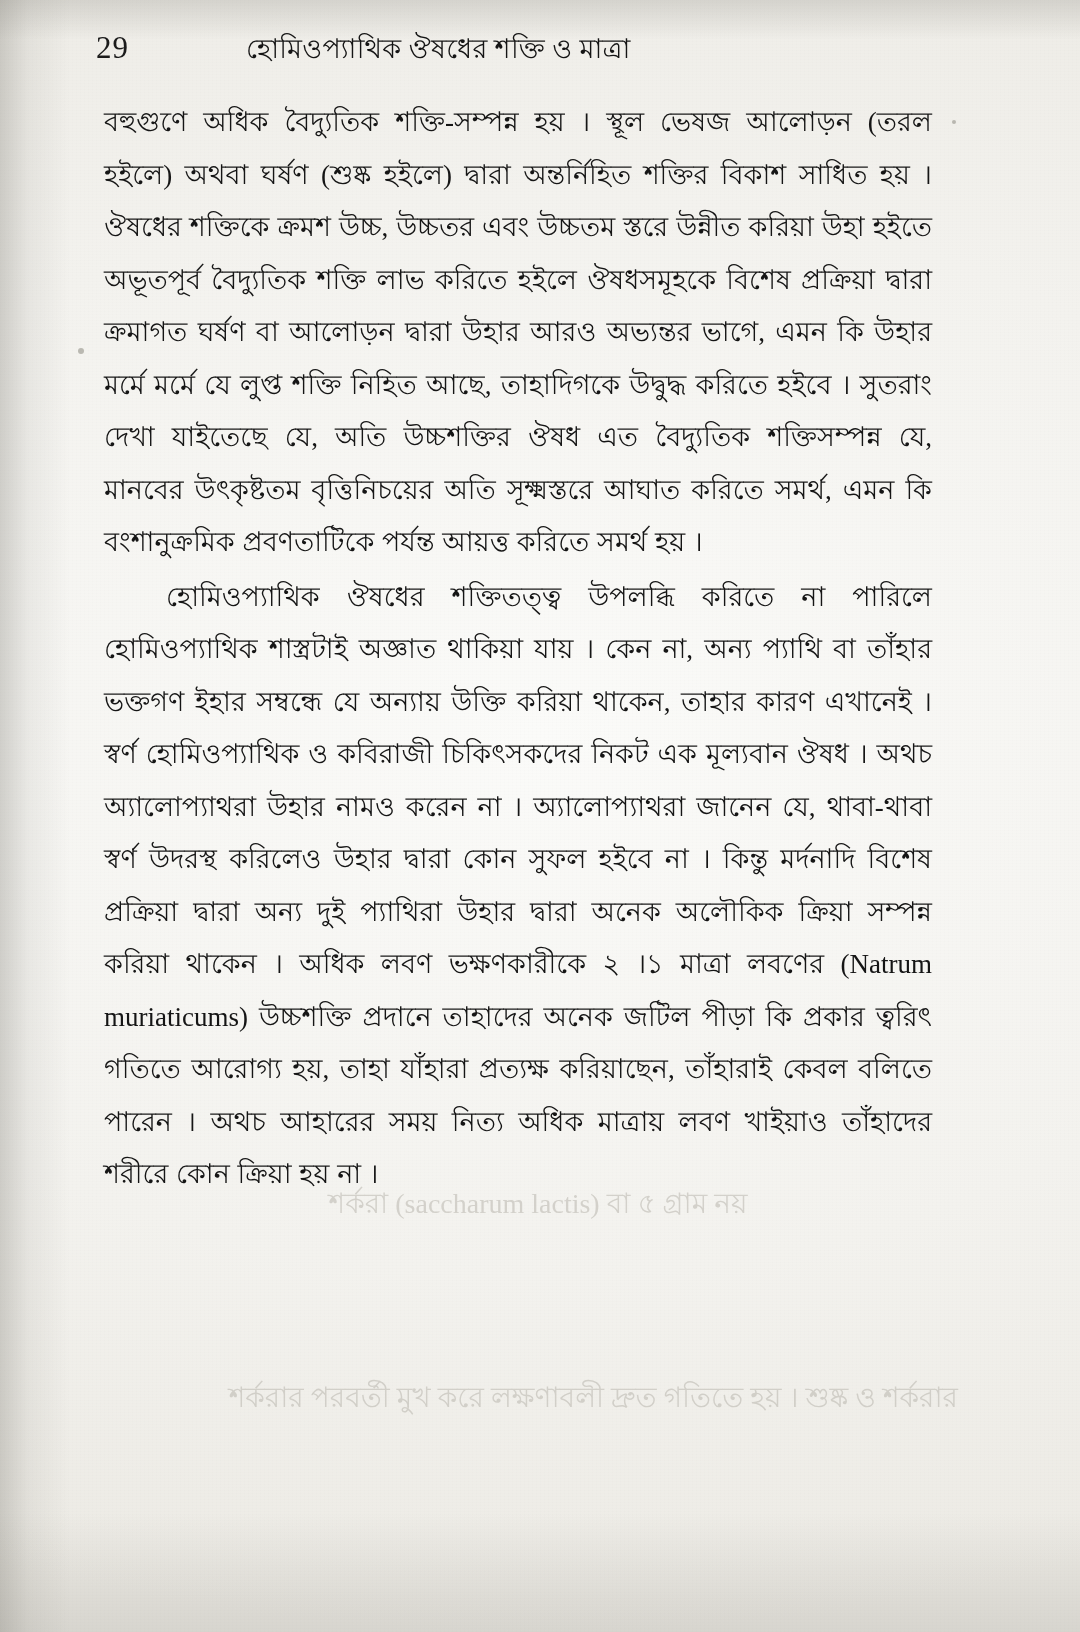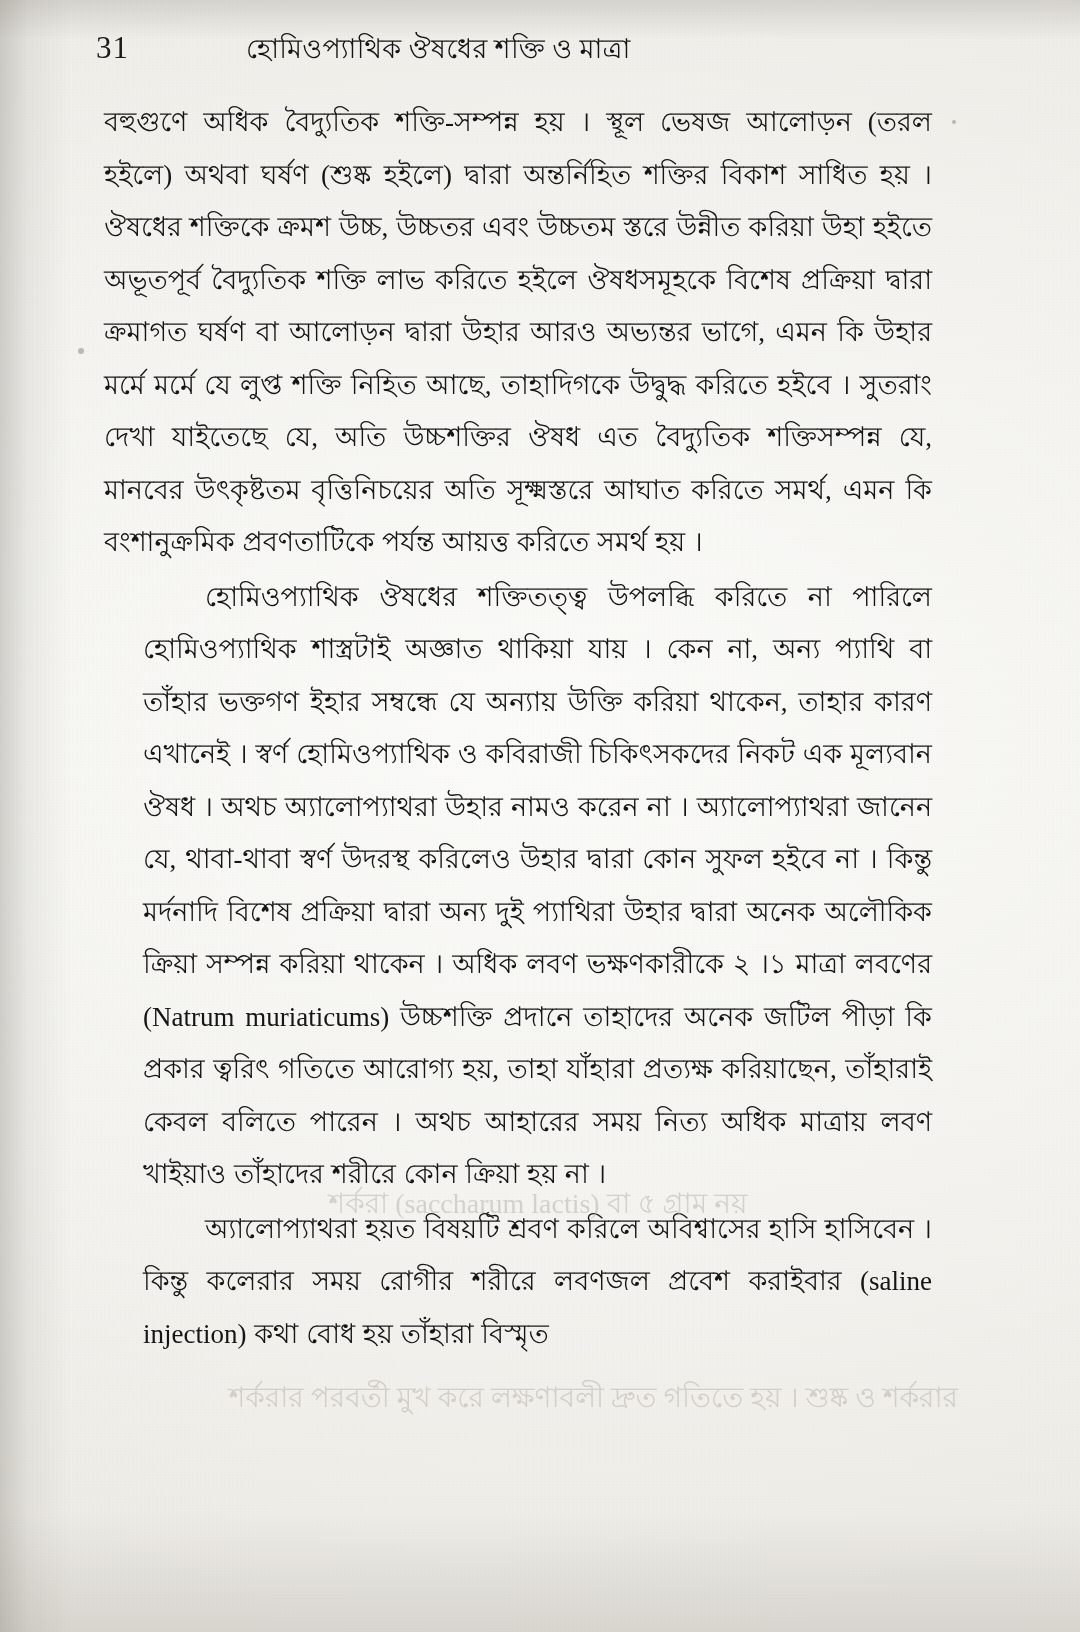--- a/index.html
+++ b/index.html
@@ -88,21 +88,20 @@
     font-size: 27px;
     line-height: 52.5px;
     color: #151515;
     text-align: justify;
     text-justify: inter-word;
     word-spacing: 1px;
     text-indent: 0;
   }
   p.para.indent {
     text-indent: 62px;
-    margin-left: 39px;
   }
 
   
   .bleed {
     position: absolute;
     left: 118px;
     width: 840px;
     color: #b9b6ae;
     font-size: 28px;
     line-height: 38px;
@@ -128,27 +127,26 @@
 <div class="page">
   <div class="paper-noise"></div>
   <div class="edge-shadow-left"></div>
   <div class="edge-shadow-top"></div>
   <div class="edge-shadow-bottom"></div>
 
   <div class="speck" style="left:78px; top:348px; width:6px; height:6px;"></div>
   <div class="speck" style="left:952px; top:120px; width:4px; height:4px;"></div>
 
   <div class="header">
-    <div class="folio">31</div>
+    <div class="folio">29</div>
     <div class="running-title">হোমিওপ্যাথিক ঔষধের শক্তি ও মাত্রা</div>
   </div>
 
   <div class="body-col">
     <p class="para">বহুগুণে অধিক বৈদ্যুতিক শক্তি-সম্পন্ন হয় । স্থূল ভেষজ আলোড়ন (তরল হইলে) অথবা ঘর্ষণ (শুষ্ক হইলে) দ্বারা অন্তর্নিহিত শক্তির বিকাশ সাধিত হয় । ঔষধের শক্তিকে ক্রমশ উচ্চ, উচ্চতর এবং উচ্চতম স্তরে উন্নীত করিয়া উহা হইতে অভূতপূর্ব বৈদ্যুতিক শক্তি লাভ করিতে হইলে ঔষধসমূহকে বিশেষ প্রক্রিয়া দ্বারা ক্রমাগত ঘর্ষণ বা আলোড়ন দ্বারা উহার আরও অভ্যন্তর ভাগে, এমন কি উহার মর্মে মর্মে যে লুপ্ত শক্তি নিহিত আছে, তাহাদিগকে উদ্বুদ্ধ করিতে হইবে । সুতরাং দেখা যাইতেছে যে, অতি উচ্চশক্তির ঔষধ এত বৈদ্যুতিক শক্তিসম্পন্ন যে, মানবের উৎকৃষ্টতম বৃত্তিনিচয়ের অতি সূক্ষ্মস্তরে আঘাত করিতে সমর্থ, এমন কি বংশানুক্রমিক প্রবণতাটিকে পর্যন্ত আয়ত্ত করিতে সমর্থ হয় ।</p>
     <p class="para indent">হোমিওপ্যাথিক ঔষধের শক্তিতত্ত্ব উপলব্ধি করিতে না পারিলে হোমিওপ্যাথিক শাস্ত্রটাই অজ্ঞাত থাকিয়া যায় । কেন না, অন্য প্যাথি বা তাঁহার ভক্তগণ ইহার সম্বন্ধে যে অন্যায় উক্তি করিয়া থাকেন, তাহার কারণ এখানেই । স্বর্ণ হোমিওপ্যাথিক ও কবিরাজী চিকিৎসকদের নিকট এক মূল্যবান ঔষধ । অথচ অ্যালোপ্যাথরা উহার নামও করেন না । অ্যালোপ্যাথরা জানেন যে, থাবা-থাবা স্বর্ণ উদরস্থ করিলেও উহার দ্বারা কোন সুফল হইবে না । কিন্তু মর্দনাদি বিশেষ প্রক্রিয়া দ্বারা অন্য দুই প্যাথিরা উহার দ্বারা অনেক অলৌকিক ক্রিয়া সম্পন্ন করিয়া থাকেন । অধিক লবণ ভক্ষণকারীকে ২ ।১ মাত্রা লবণের (Natrum muriaticums) উচ্চশক্তি প্রদানে তাহাদের অনেক জটিল পীড়া কি প্রকার ত্বরিৎ গতিতে আরোগ্য হয়, তাহা যাঁহারা প্রত্যক্ষ করিয়াছেন, তাঁহারাই কেবল বলিতে পারেন । অথচ আহারের সময় নিত্য অধিক মাত্রায় লবণ খাইয়াও তাঁহাদের শরীরে কোন ক্রিয়া হয় না ।</p>
-    <p class="para indent">অ্যালোপ্যাথরা হয়ত বিষয়টি শ্রবণ করিলে অবিশ্বাসের হাসি হাসিবেন । কিন্তু কলেরার সময় রোগীর শরীরে লবণজল প্রবেশ করাইবার (saline injection) কথা বোধ হয় তাঁহারা বিস্মৃত</p>
   </div>
 
   <div class="bleed b1">শর্করা (saccharum lactis) বা ৫ গ্রাম নয়</div>
   <div class="bleed b2">
     <div>শর্করার পরবর্তী মুখ করে লক্ষণাবলী দ্রুত গতিতে হয় । শুষ্ক ও শর্করার</div>
   </div>
 </div>
 
 </body></html>

